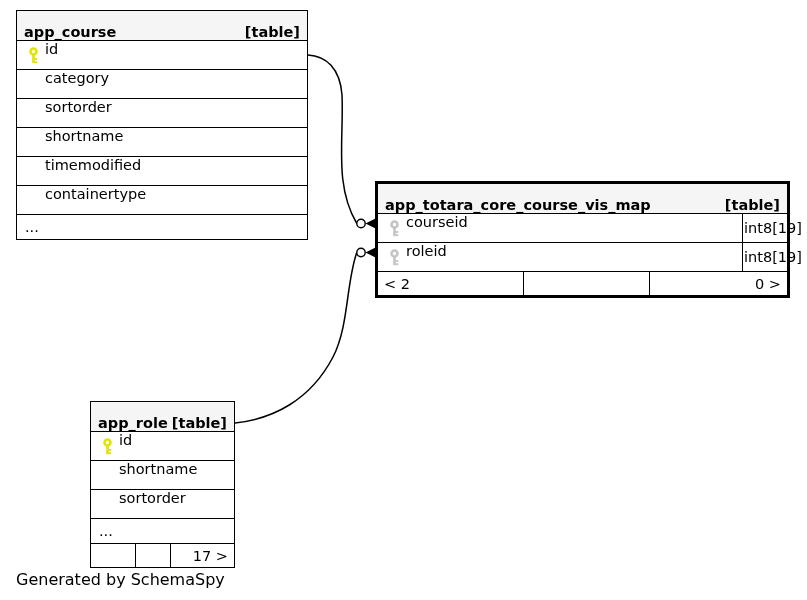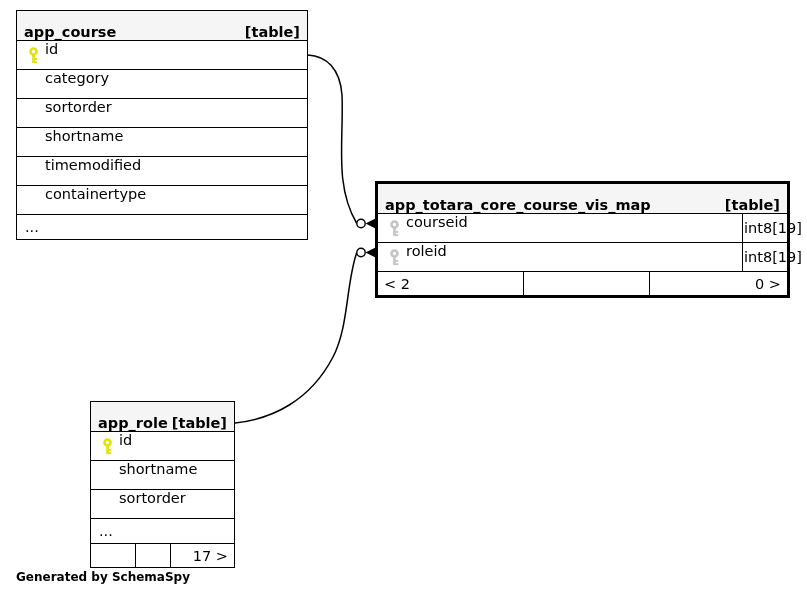--- a/index.html
+++ b/index.html
@@ -86,22 +86,21 @@
     box-sizing: border-box;
     padding: 0 6px;
     white-space: nowrap;
   }
   .stats .c.sep { border-right: 1.5px solid #000; }
   .stats .c.last { flex: 1; justify-content: flex-end; }
   #caption {
     position: absolute;
     left: 16px;
     top: 570px;
-    font-size: 12px;
-    font-weight: bold;
+    font-size: 16px;
   }
 </style>
 </head>
 <body>
 
 <div id="canvas">
 
   <svg id="connectors" viewBox="0 0 807 600">
     <g>
       <path d="M 308 55 C 326 56 340 68 342 95 C 344 140 334 185 356.8 223.5" fill="none" stroke="#000" stroke-width="1.5"></path>

